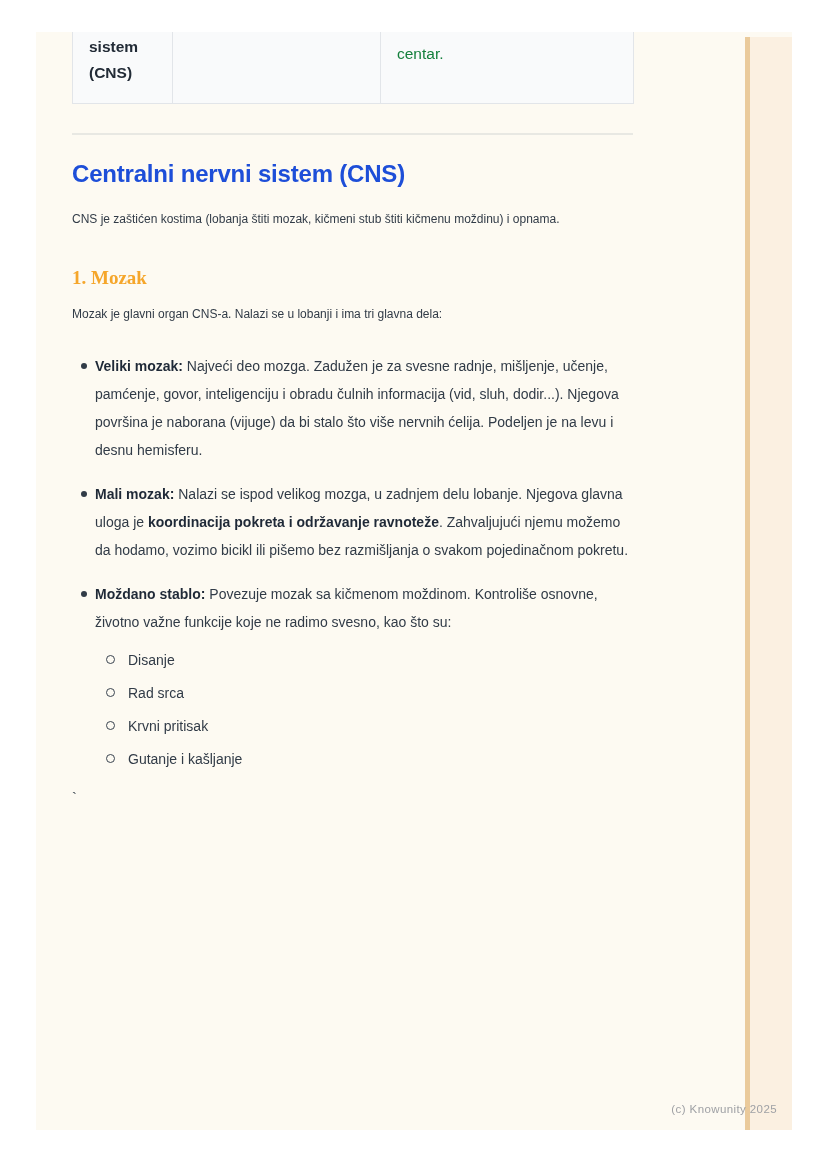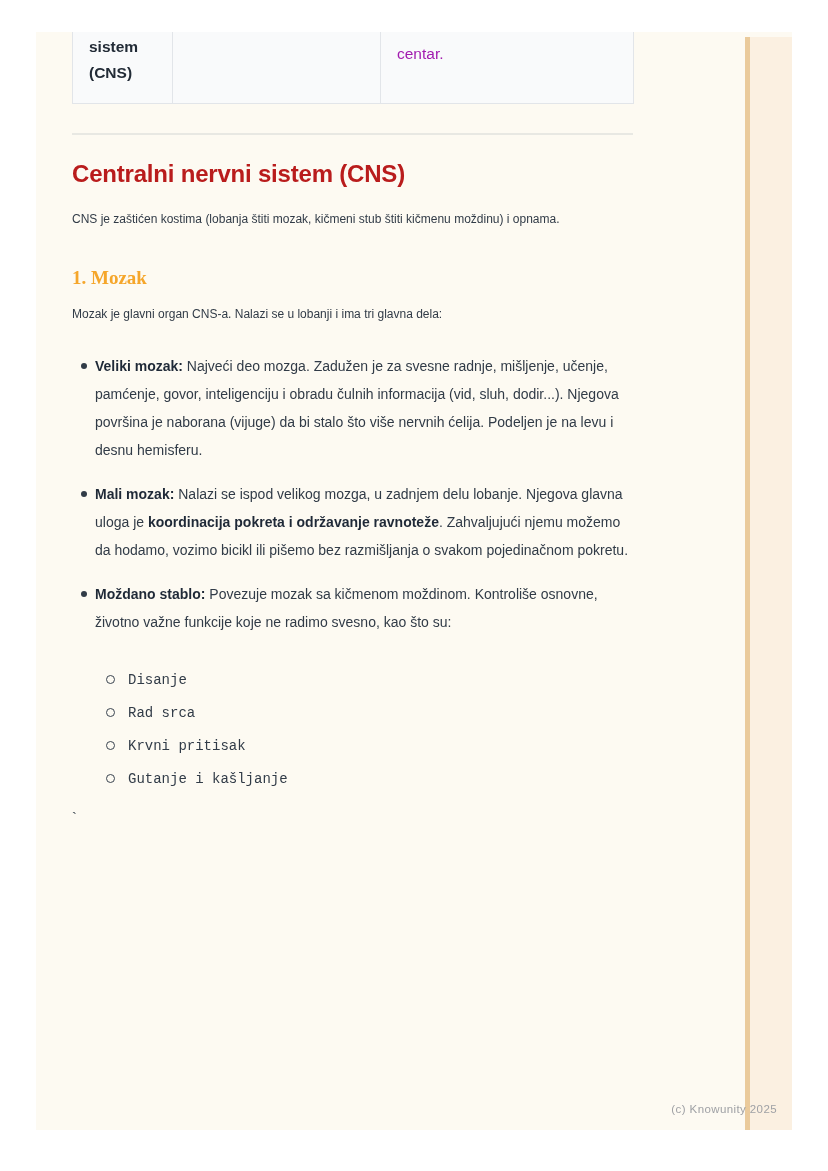--- a/index.html
+++ b/index.html
@@ -22,54 +22,54 @@
     position:absolute; top:5px; bottom:0; right:0; width:42px;
     background:#FBF0E1; z-index:0;
   }
   .content { position:relative; z-index:1; padding:0 159px 0 36px; }
 
   
   table.info-table { border-collapse:collapse; width:561px; table-layout:fixed; }
   .info-table td {
     border:1px solid #E2E5E9; background:#F9FAFB;
     padding:10px 16px; font-size:15.5px; line-height:26px;
-    color:#a21caf; vertical-align:top; overflow:hidden;
+    color:#15803d; vertical-align:top; overflow:hidden;
   }
   .info-table td.bold { font-weight:bold; color:#222B36; }
   .info-table col.c1 { width:100px; }
   .info-table col.c2 { width:208px; }
   .info-table col.c3 { width:253px; }
   .info-table tr.row-cut td { border-top:none; height:71px; padding-top:2px; }
   .info-table tr.row-cut td:last-child { padding-top:9px; }
   .info-table tr.row-full td { height:127px; }
   .info-table tr.row-full td:last-child { vertical-align:middle; }
 
   
   .divider { border:none; border-top:2px solid #E8E8E3; width:561px; margin-top:29px; }
   h2.section-title {
     margin-top:24px; font-size:24px; line-height:30px;
-    color:#b91c1c; letter-spacing:-0.2px; font-weight:bold;
+    color:#1d4ed8; letter-spacing:-0.2px; font-weight:bold;
   }
   p.body-text { margin-top:16px; width:561px; font-size:12px; line-height:28px; color:#313B47; }
   p.justified { text-align:justify; }
   h3.sub-title { margin-top:33px; font-size:19px; line-height:24px; color:#F5A62B; font-weight:bold;font-family:Liberation Serif, serif; }
   p.lead-text { margin-top:10px; }
 
   
   ul.main-list { list-style:none; width:561px; margin-top:24px; }
   ul.main-list > li {
     position:relative; padding-left:23px; margin-bottom:16px;
     font-size:14px; line-height:28px; color:#313B47;
   }
   ul.main-list > li::before {
     content:""; position:absolute; left:9px; top:11px;
     width:6px; height:6px; border-radius:50%; background:#313B47;
   }
   strong { color:#1F2937; }
-  ul.sub-list { list-style:none; margin-top:30px;font-family:Liberation Mono, monospace; }
+  ul.sub-list { list-style:none; margin-top:10px; }
   ul.sub-list > li { position:relative; padding-left:33px; margin-bottom:5px; }
   ul.sub-list > li::before {
     content:""; position:absolute; left:11px; top:9px;
     width:7px; height:7px; border:1.5px solid #3A4450; border-radius:50%;
     background:transparent;
   }
 
   .stray-char { margin-top:16px; font-size:15px; color:#3A4450; }
 
   .footer {

